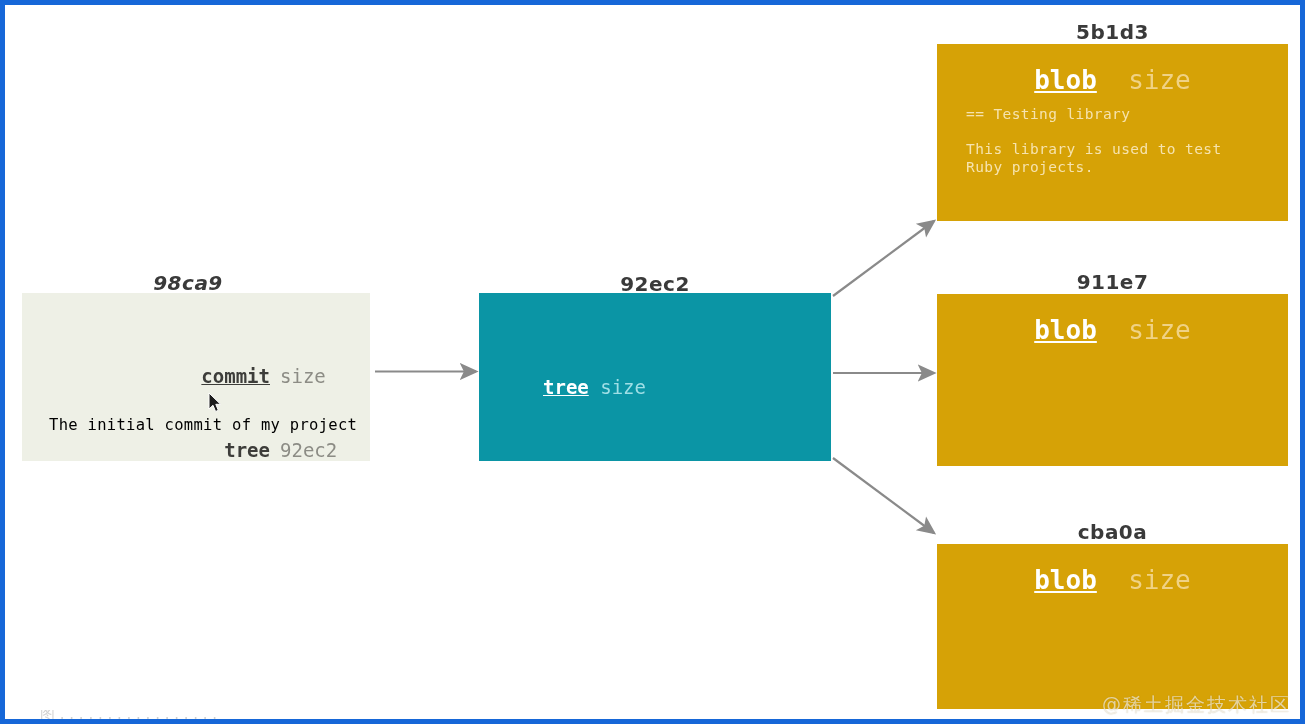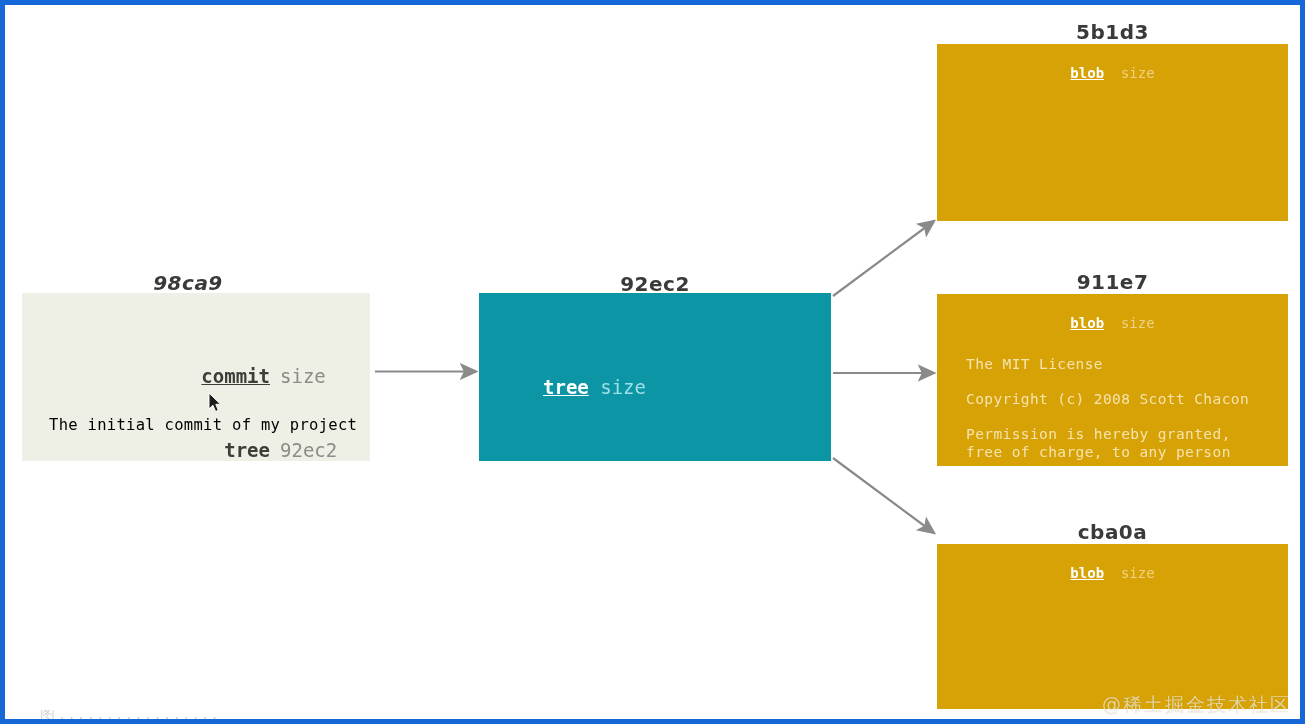--- a/index.html
+++ b/index.html
@@ -115,21 +115,21 @@
 
   
   .box-blob {
     background: #d6a206;
   }
   .blob-head {
     position: absolute;
     left: 0; right: 0;
     top: 21px;
     text-align: center;
-    font-size: 14px;
+    font-size: 26px;
     white-space: pre;
   }
   .blob-head .k {
     color: #ffffff;
     font-weight: 700;
     text-decoration: underline;
   }
   .blob-head .v { color: #f0d285; }
   .blob-body {
     position: absolute;
@@ -243,34 +243,32 @@
         
       </div>
     </div>
   </div>
 
   <div class="node">
     <div class="node-label" style="left:937px; top:20px; width:351px;">5b1d3</div>
 
     <div class="box box-blob" style="left:937px; top:44px; width:351px; height:177px;">
       <div class="blob-head"><span class="k">blob</span>  <span class="v">size</span></div>
+      <div class="blob-body">== Testing library
+
+This library is used to test
+Ruby projects.</div>
     </div>
   </div>
 
   <div class="node">
     <div class="node-label" style="left:937px; top:270px; width:351px;">911e7</div>
 
     <div class="box box-blob" style="left:937px; top:294px; width:351px; height:172px;">
       <div class="blob-head"><span class="k">blob</span>  <span class="v">size</span></div>
-      <div class="blob-body">The MIT License
-
-Copyright (c) 2008 Scott Chacon
-
-Permission is hereby granted,
-free of charge, to any person</div>
     </div>
   </div>
 
   <div class="node">
     <div class="node-label" style="left:937px; top:520px; width:351px;">cba0a</div>
 
     <div class="box box-blob" style="left:937px; top:544px; width:351px; height:170px;">
       <div class="blob-head"><span class="k">blob</span>  <span class="v">size</span></div>
     </div>
   </div>

